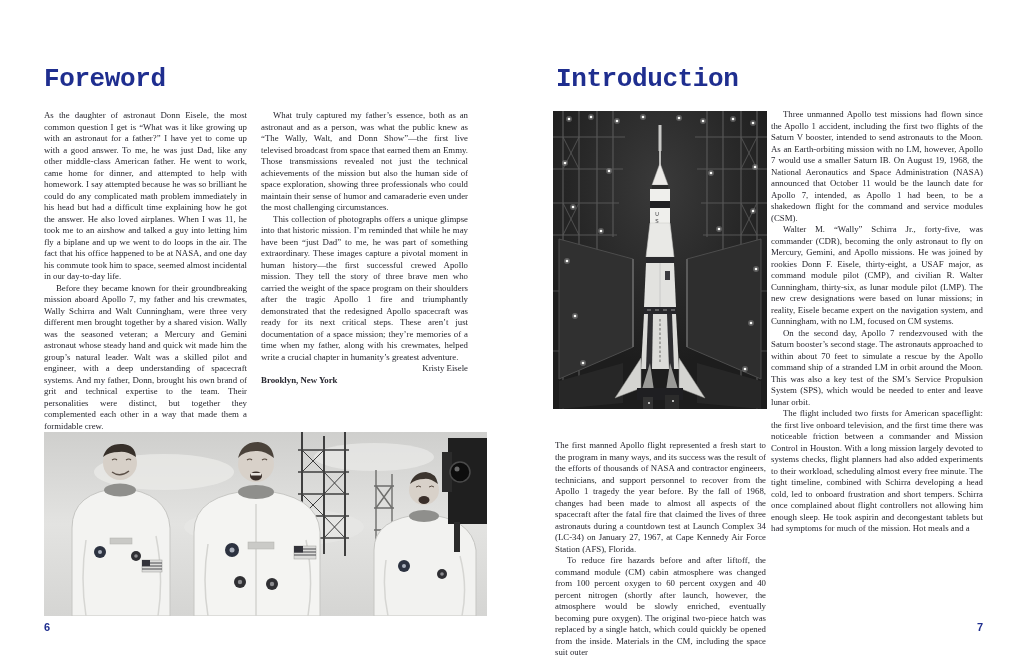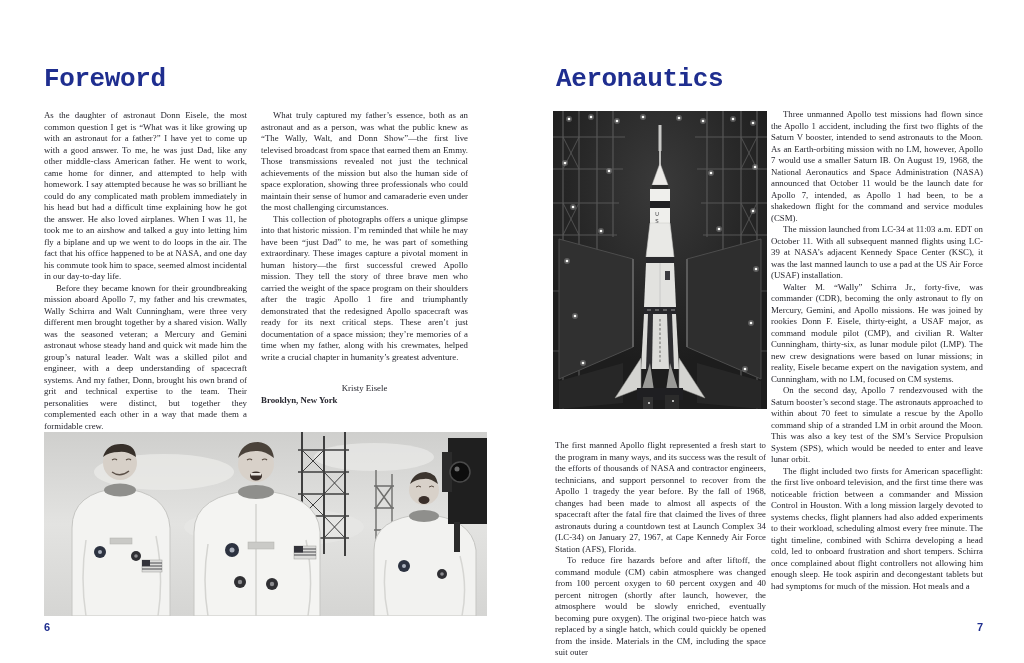--- a/index.html
+++ b/index.html
@@ -16,21 +16,21 @@
     letter-spacing:-0.4px; color:var(--accent);
   }
   #fw-title   { left:44px;  top:49px; }
   #intro-title{ left:556px; top:49px; }
 
   .body-col p {
     margin:0; font-size:8.8px; line-height:11.5px;
     text-align:justify; color:var(--ink);
   }
   .body-col p.indent { text-indent:12px; }
-  .body-col p.sig { margin-top:20px; text-align:center; }
+  .body-col p.sig { margin-top:0; text-align:right; }
   .body-col p.sig2 { text-align:left;font-weight:bold; }
 
   #fw-cols { position:absolute; left:44px; top:110px; width:424px; display:flex; gap:14px; }
   .fw-c1 { width:205px; }
   .fw-c2 { width:209px; }
 
   figure { margin:0; padding:0; }
   #crew-photo   { position:absolute; left:44px;  top:432px; width:443px; height:184px; }
   #rocket-photo { position:absolute; left:553px; top:111px; width:214px; height:298px; }
   #intro-c1 { position:absolute; left:555px; top:400px; width:211px;margin-top:40px; }
@@ -155,21 +155,21 @@
           <circle cx="92" cy="124" r="5" fill="#2f2f33"></circle>
           <circle cx="92" cy="124" r="1.8" fill="#8c8c90"></circle>
         </g>
       </svg>
     </figure>
 
     <div class="folio" id="folio-left">6</div>
   </section>
 
   <section>
-    <h1 class="page-title" id="intro-title">Aeronautics</h1>
+    <h1 class="page-title" id="intro-title">Introduction</h1>
 
     <figure id="rocket-photo" aria-label="saturn-ib-rocket-assembly-photo">
       <svg viewBox="0 0 214 298" preserveAspectRatio="none" role="img">
         <rect width="214" height="298" fill="#1d1d1d"></rect>
         <rect width="214" height="16" fill="#141414"></rect>
         <radialGradient id="glow" cx="0.5" cy="0.25" r="0.6">
           <stop offset="0" stop-color="#3a3a3a"></stop>
             <stop offset="1" stop-color="#1d1d1d"></stop>
         </radialGradient>
         <rect width="214" height="298" fill="url(#glow)"></rect>
@@ -274,21 +274,20 @@
       </svg>
     </figure>
 
     <div id="intro-c1" class="body-col">
       <p>The first manned Apollo flight represented a fresh start to the program in many ways, and its success was the result of the efforts of thousands of NASA and contractor engineers, technicians, and support personnel to recover from the Apollo 1 tragedy the year before. By the fall of 1968, changes had been made to almost all aspects of the spacecraft after the fatal fire that claimed the lives of three astronauts during a countdown test at Launch Complex 34 (LC-34) on January 27, 1967, at Cape Kennedy Air Force Station (AFS), Florida.</p>
       <p class="indent">To reduce fire hazards before and after liftoff, the command module (CM) cabin atmosphere was changed from 100 percent oxygen to 60 percent oxygen and 40 percent nitrogen (shortly after launch, however, the atmosphere would be slowly enriched, eventually becoming pure oxygen). The original two-piece hatch was replaced by a single hatch, which could quickly be opened from the inside. Materials in the CM, including the space suit outer</p>
     </div>
 
     <div id="intro-c2" class="body-col">
       <p class="indent">Three unmanned Apollo test missions had flown since the Apollo 1 accident, including the first two flights of the Saturn V booster, intended to send astronauts to the Moon. As an Earth-orbiting mission with no LM, however, Apollo 7 would use a smaller Saturn IB. On August 19, 1968, the National Aeronautics and Space Administration (NASA) announced that October 11 would be the launch date for Apollo 7, intended, as Apollo 1 had been, to be a shakedown flight for the command and service modules (CSM).</p>
-      <p class="indent">The mission launched from LC-34 at 11:03 a.m. EDT on October 11. With all subsequent manned flights using LC-39 at NASA’s adjacent Kennedy Space Center (KSC), it was the last manned launch to use a pad at the US Air Force (USAF) installation.</p>
       <p class="indent">Walter M. “Wally” Schirra Jr., forty-five, was commander (CDR), becoming the only astronaut to fly on Mercury, Gemini, and Apollo missions. He was joined by rookies Donn F. Eisele, thirty-eight, a USAF major, as command module pilot (CMP), and civilian R. Walter Cunningham, thirty-six, as lunar module pilot (LMP). The new crew designations were based on lunar missions; in reality, Eisele became expert on the navigation system, and Cunningham, with no LM, focused on CM systems.</p>
       <p class="indent">On the second day, Apollo 7 rendezvoused with the Saturn booster’s second stage. The astronauts approached to within about 70 feet to simulate a rescue by the Apollo command ship of a stranded LM in orbit around the Moon. This was also a key test of the SM’s Service Propulsion System (SPS), which would be needed to enter and leave lunar orbit.</p>
       <p class="indent">The flight included two firsts for American spaceflight: the first live onboard television, and the first time there was noticeable friction between a commander and Mission Control in Houston. With a long mission largely devoted to systems checks, flight planners had also added experiments to their workload, scheduling almost every free minute. The tight timeline, combined with Schirra developing a head cold, led to onboard frustration and short tempers. Schirra once complained about flight controllers not allowing him enough sleep. He took aspirin and decongestant tablets but had symptoms for much of the mission. Hot meals and a</p>
     </div>
 
     <div class="folio" id="folio-right">7</div>
   </section>
 
 </div>
 

